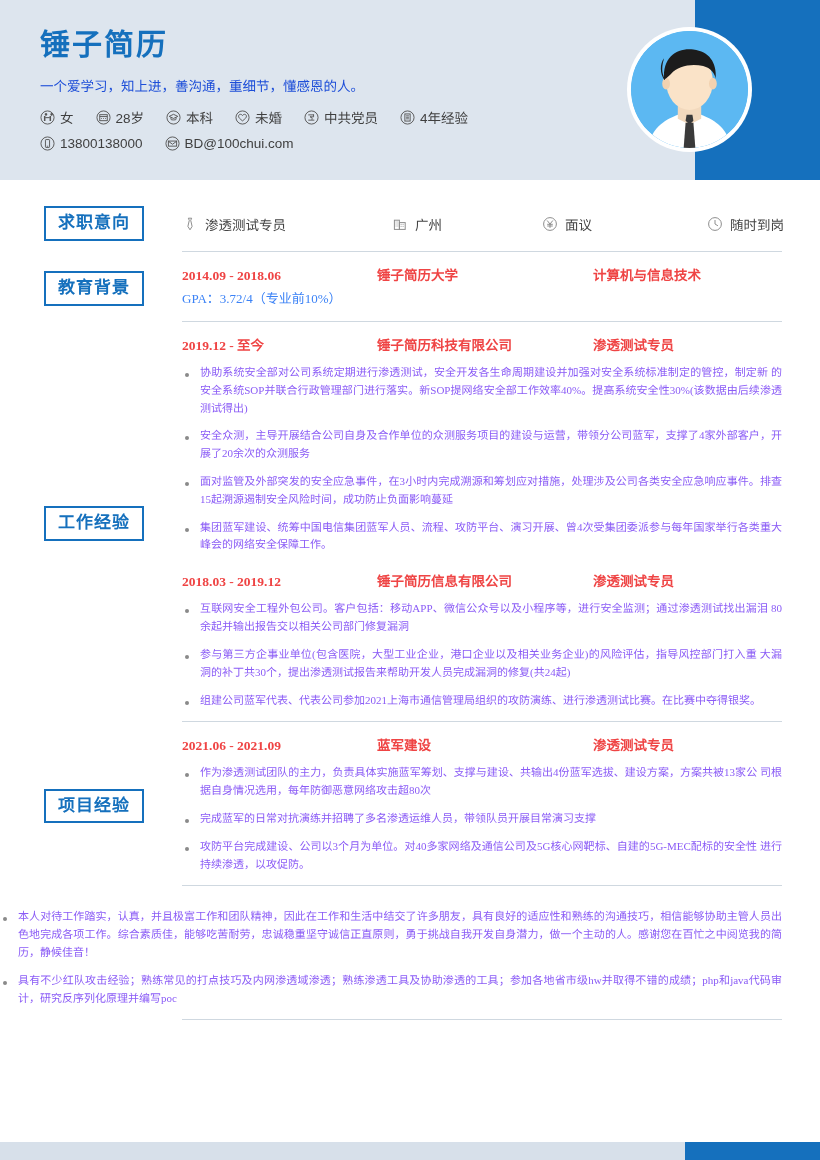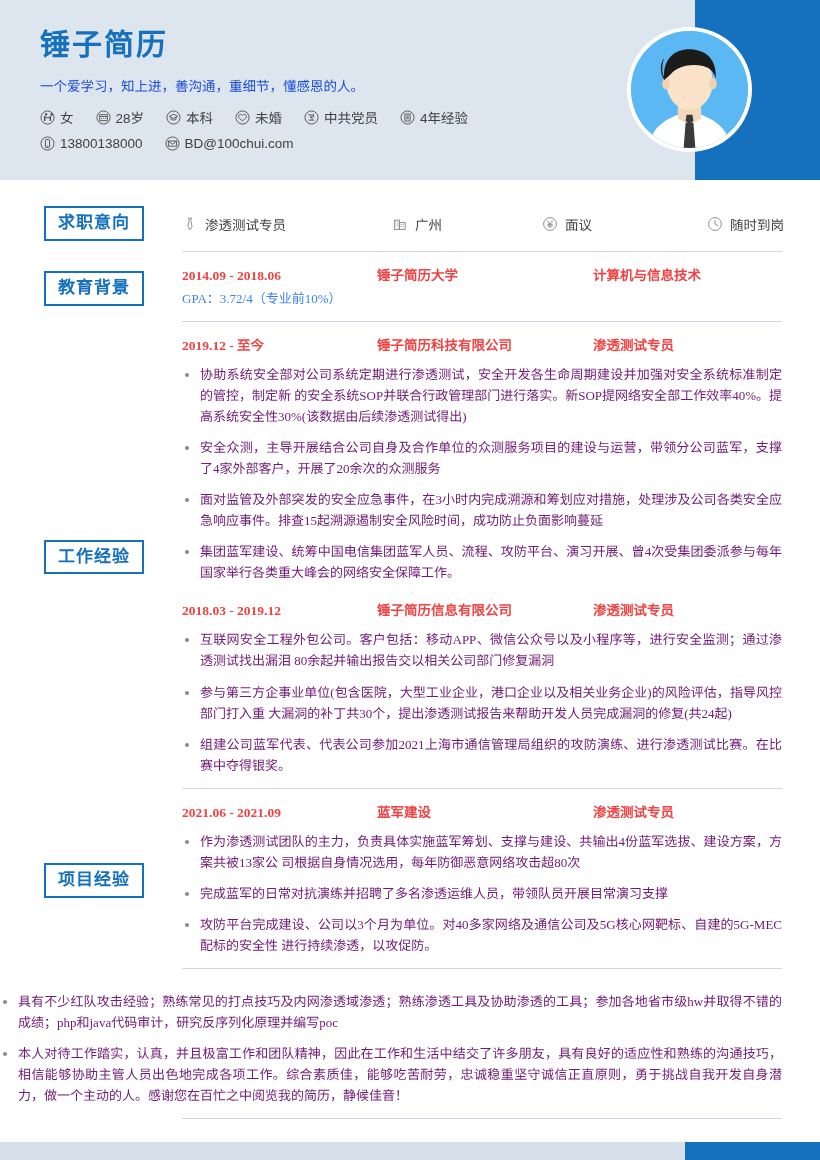--- a/index.html
+++ b/index.html
@@ -186,23 +186,23 @@
   .entry-block + .entry-block { margin-top: 16px; }
 
   ul.bullets {
     list-style: none;
     margin: 3px 0 0 0;
     padding: 0;
   }
   ul.bullets li {
     position: relative;
     padding-left: 18px;
-    font-size: 13px;
+    font-size: 11px;
     line-height: 1.62;
-    color: #701a75;
+    color: #8b5cf6;
     margin-bottom: 2px;
     text-align: justify;
     margin-top: 10px;
   }
   ul.bullets li::before {
     content: "";
     position: absolute;
     left: 3px;
     top: 9px;
     width: 4px;
@@ -474,22 +474,22 @@
         </ul>
       </div>
     </div>
   </div>
 
   <hr class="divider">
 
   <div class="section">
     <div class="body-col">
       <ul class="bullets">
+        <li>本人对待工作踏实，认真，并且极富工作和团队精神，因此在工作和生活中结交了许多朋友，具有良好的适应性和熟练的沟通技巧，相信能够协助主管人员出色地完成各项工作。综合素质佳，能够吃苦耐劳，忠诚稳重坚守诚信正直原则，勇于挑战自我开发自身潜力，做一个主动的人。感谢您在百忙之中阅览我的简历，静候佳音！</li>
         <li>具有不少红队攻击经验；熟练常见的打点技巧及内网渗透域渗透；熟练渗透工具及协助渗透的工具；参加各地省市级hw并取得不错的成绩；php和java代码审计，研究反序列化原理并编写poc</li>
-        <li>本人对待工作踏实，认真，并且极富工作和团队精神，因此在工作和生活中结交了许多朋友，具有良好的适应性和熟练的沟通技巧，相信能够协助主管人员出色地完成各项工作。综合素质佳，能够吃苦耐劳，忠诚稳重坚守诚信正直原则，勇于挑战自我开发自身潜力，做一个主动的人。感谢您在百忙之中阅览我的简历，静候佳音！</li>
       </ul>
     </div>
   </div>
 
   <hr class="divider">
 
 </div>
 
 <div class="footer">
   <div class="footer-accent"></div>

